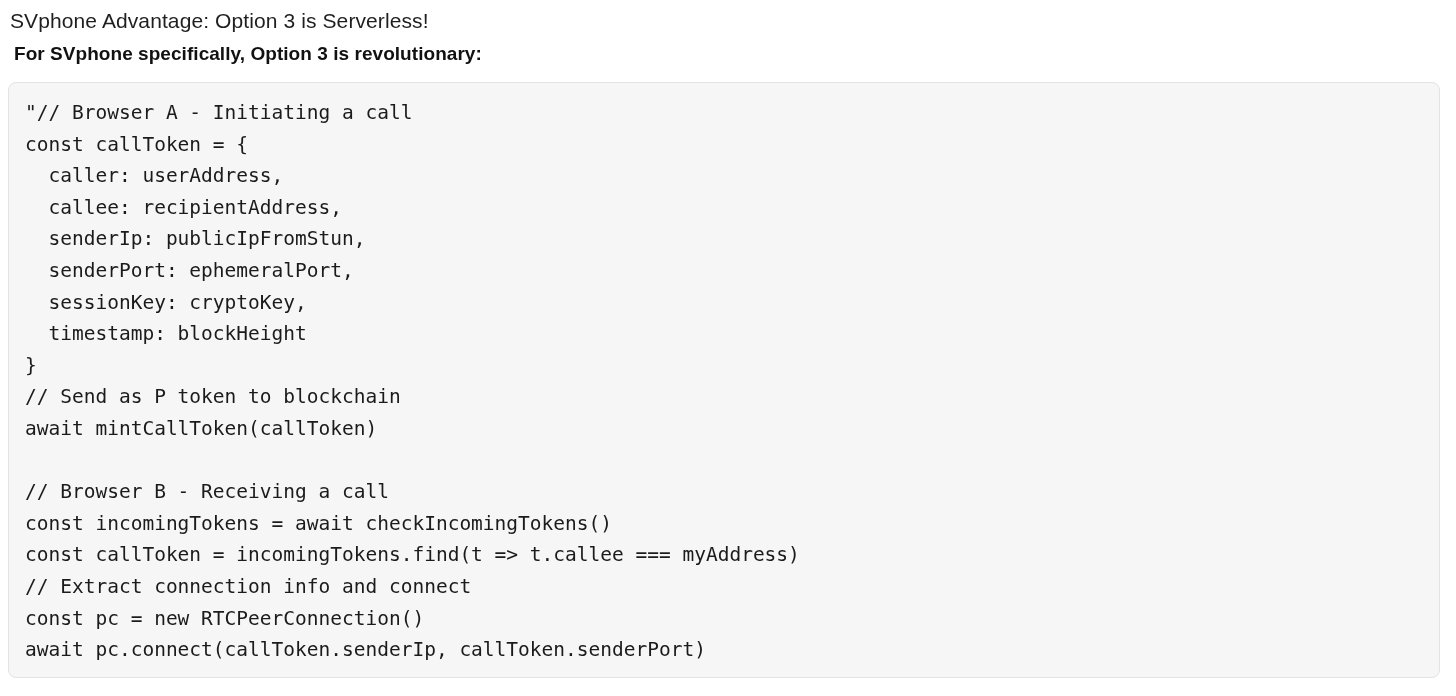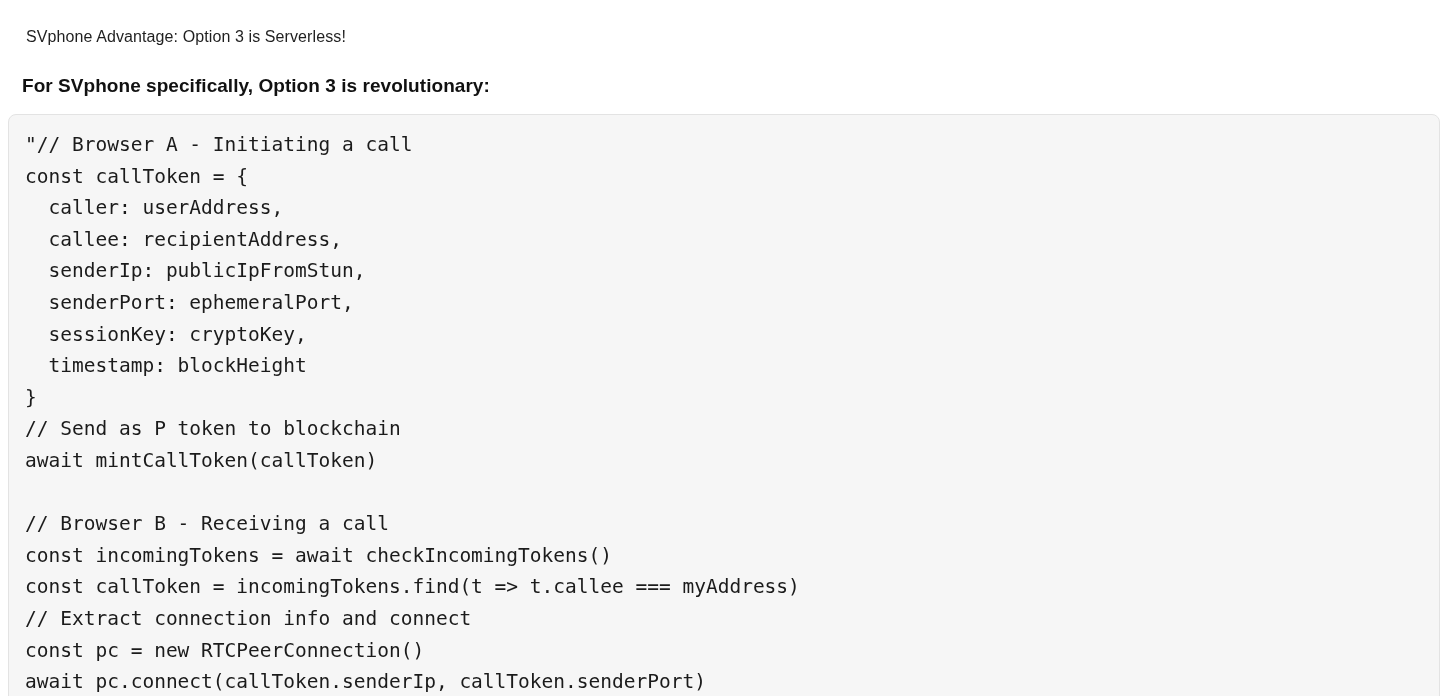--- a/index.html
+++ b/index.html
@@ -17,36 +17,36 @@
   }
   .page {
     width: 1456px;
     height: 696px;
     box-sizing: border-box;
     padding: 0;
     position: relative;
   }
   .heading-primary {
     font-family: "Liberation Sans", sans-serif;
-    font-size: 16px;
+    font-size: 21px;
     font-weight: 400;
     line-height: 30px;
     color: #1f1f1f;
-    margin: 16px;
+    margin: 0;
     padding: 6px 0 0 10px;
     letter-spacing: 0.1px;
     white-space: nowrap;
   }
   .heading-secondary {
     font-family: "Liberation Sans", sans-serif;
     font-size: 19px;
     font-weight: 700;
     line-height: 28px;
     color: #111111;
-    margin: 8px;
+    margin: 0;
     padding: 4px 0 0 14px;
     letter-spacing: 0.05px;
     white-space: nowrap;
   }
   .code-block {
     margin: 14px 16px 0 8px;
     background: #f6f6f6;
     border: 1px solid #e3e3e3;
     border-radius: 8px;
     padding: 14px 18px 14px 16px;

